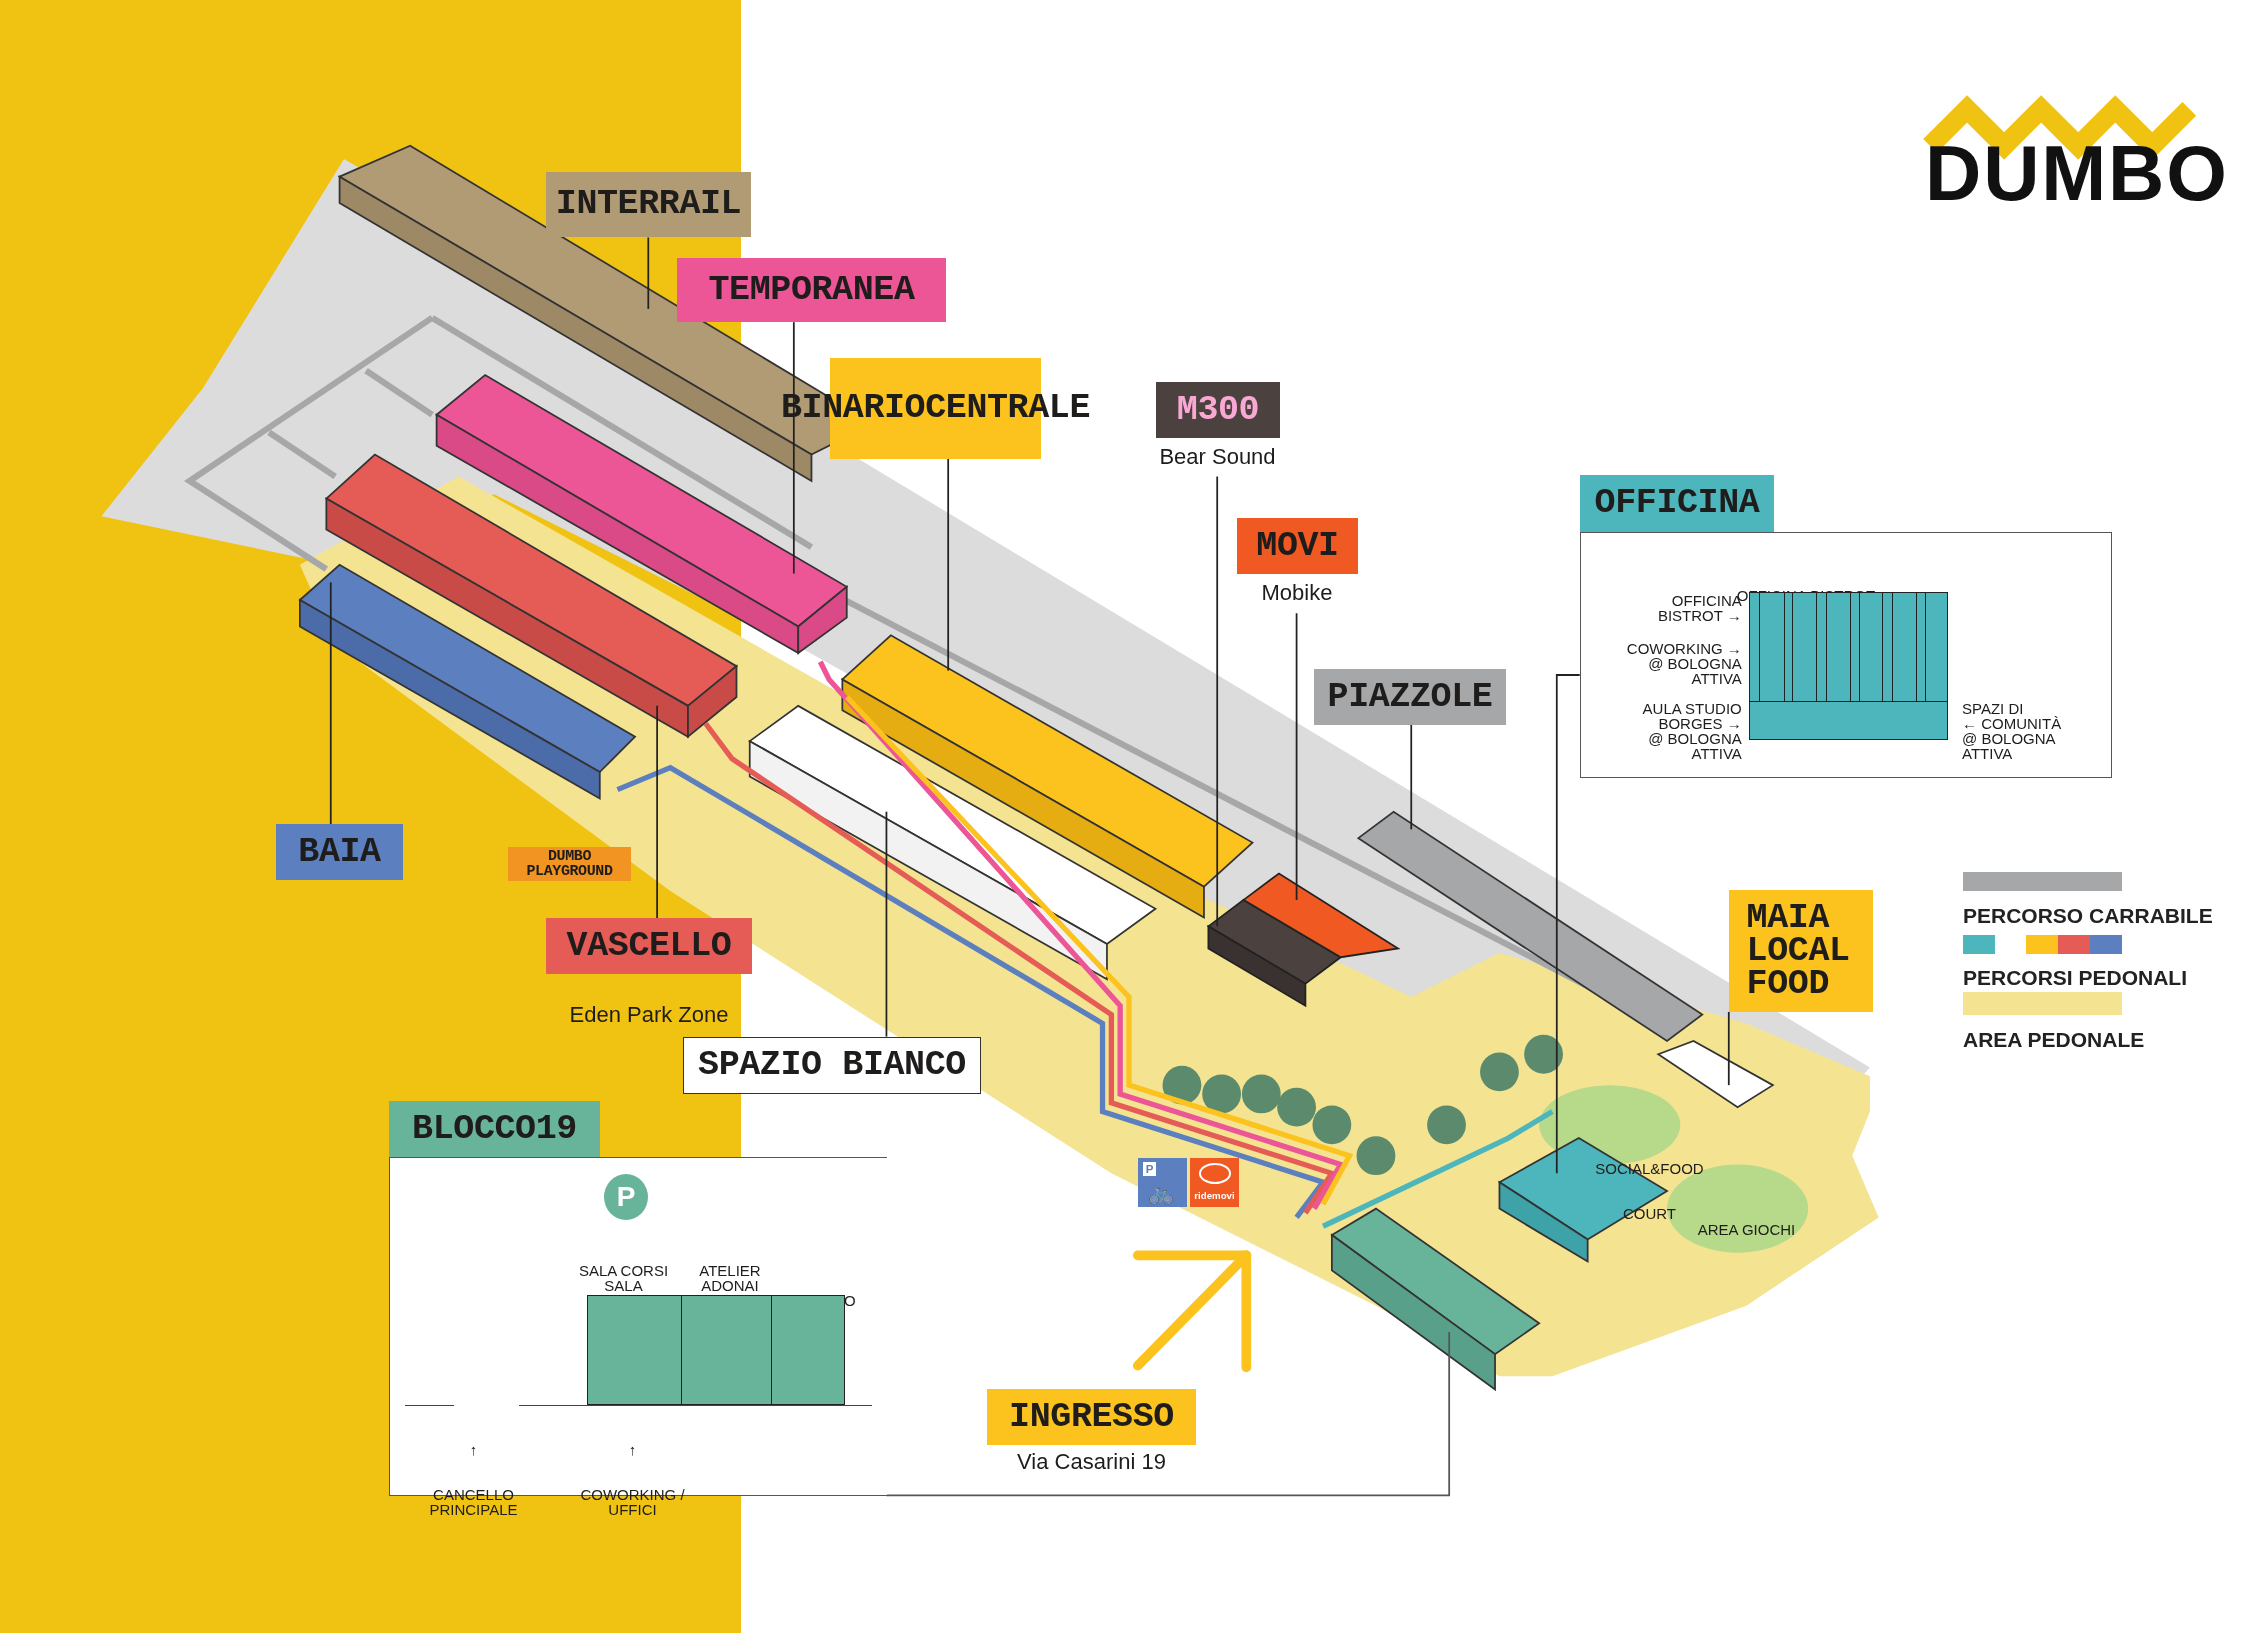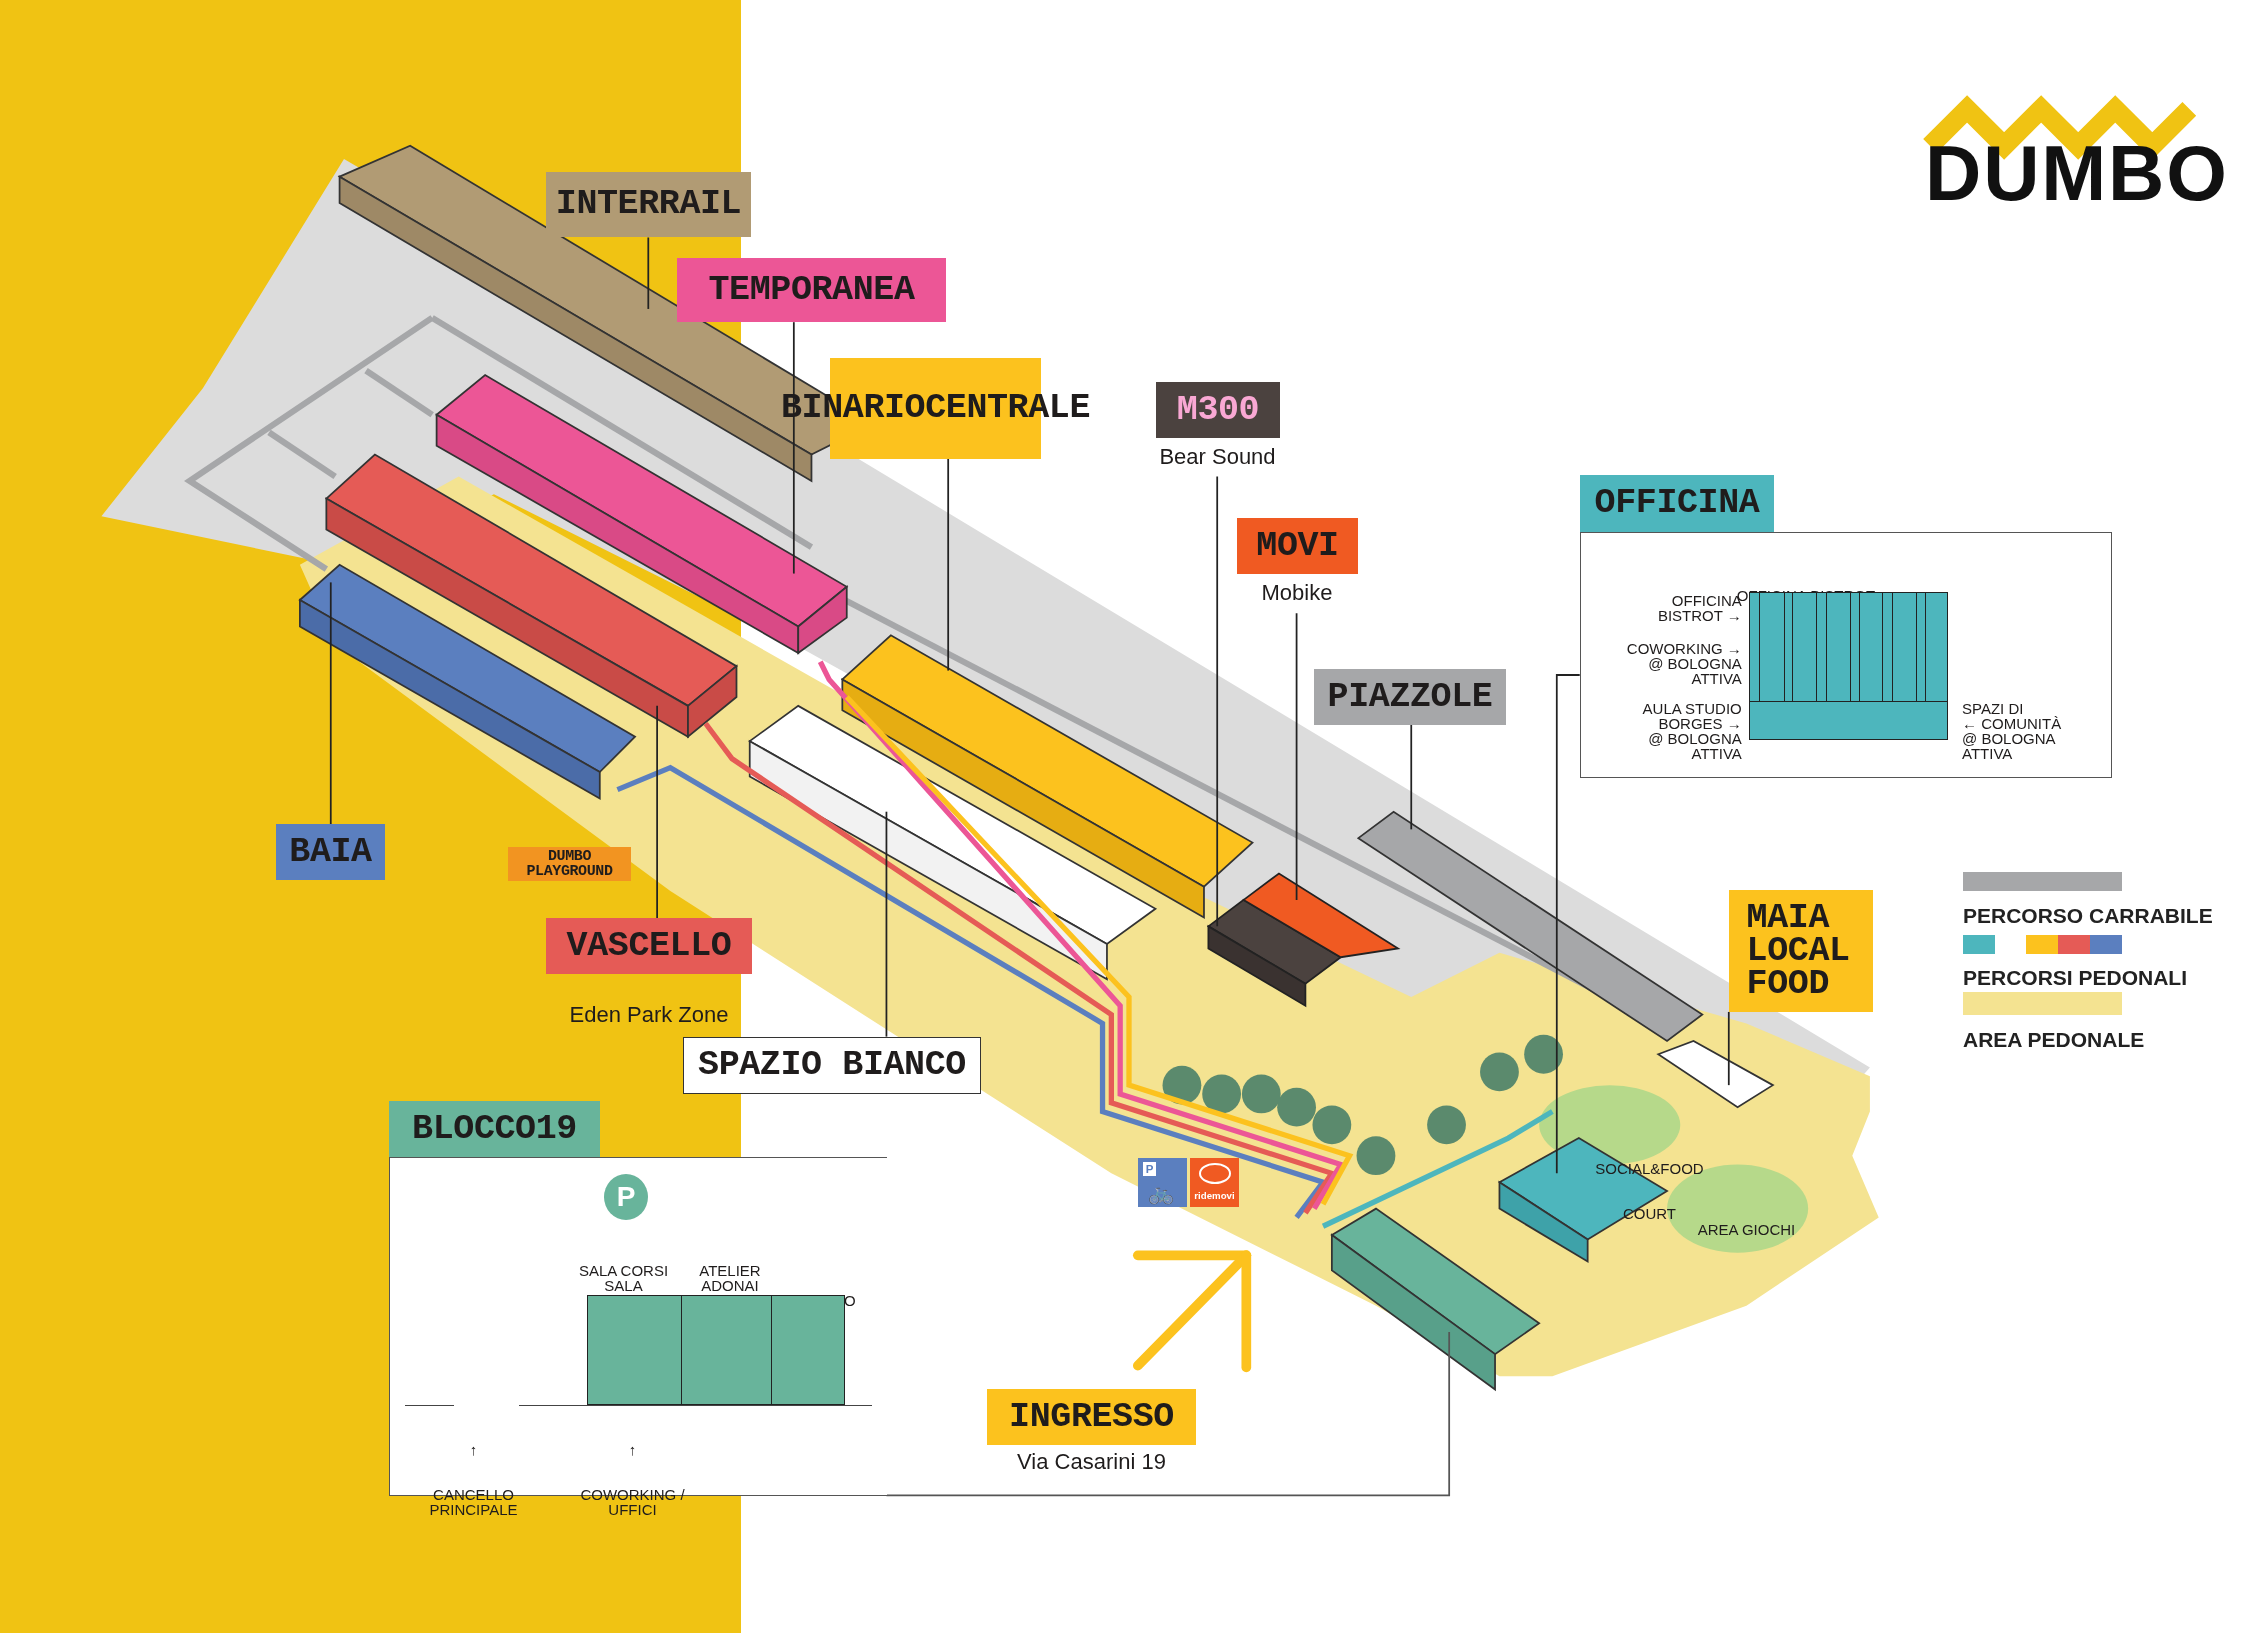--- a/index.html
+++ b/index.html
@@ -152,21 +152,21 @@
 <div class="label" style="left:677px;top:258px;width:269px;height:64px;background:#ec5696;">TEMPORANEA</div>
 <div class="label" style="left:830px;top:358px;width:211px;height:101px;background:#fcc21e;flex-direction:row;">
   <span>BINARIO</span>
   <span>CENTRALE</span>
 </div>
 <div class="label" style="left:1156px;top:382px;width:124px;height:56px;background:#4b423f;color:#f9a8d4;">M300</div>
 <div class="sub" style="left:1147px;top:444px;width:141px;">Bear Sound</div>
 <div class="label" style="left:1237px;top:518px;width:121px;height:56px;background:#f05a22;">MOVI</div>
 <div class="sub" style="left:1235px;top:580px;width:124px;">Mobike</div>
 <div class="label" style="left:1314px;top:648px;width:192px;height:56px;background:#a6a7a9;margin-top:21px;">PIAZZOLE</div>
-<div class="label" style="left:276px;top:824px;width:109px;height:56px;background:#5b7fbf;">BAIA</div>
+<div class="label" style="left:276px;top:824px;width:127px;height:56px;background:#5b7fbf;">BAIA</div>
 <div class="label" style="left:508px;top:847px;width:123px;height:34px;background:#f29421;flex-direction:column;font-size:15px;">
   <span>DUMBO</span>
   <span>PLAYGROUND</span>
 </div>
 <div class="label" style="left:546px;top:918px;width:206px;height:56px;background:#e55b56;">VASCELLO</div>
 <div class="sub" style="left:546px;top:1002px;width:206px;">Eden Park Zone</div>
 <div class="label" style="left:683px;top:1037px;width:298px;height:57px;background:#fff;border:1.8px solid #333;">SPAZIO BIANCO</div>
 <div class="label" style="left:1729px;top:890px;width:144px;height:122px;background:#fcc21e;flex-direction:column;align-items:flex-start;padding-left:17.6px;line-height:33px;">
   <span>MAIA</span>
   <span>LOCAL</span>

